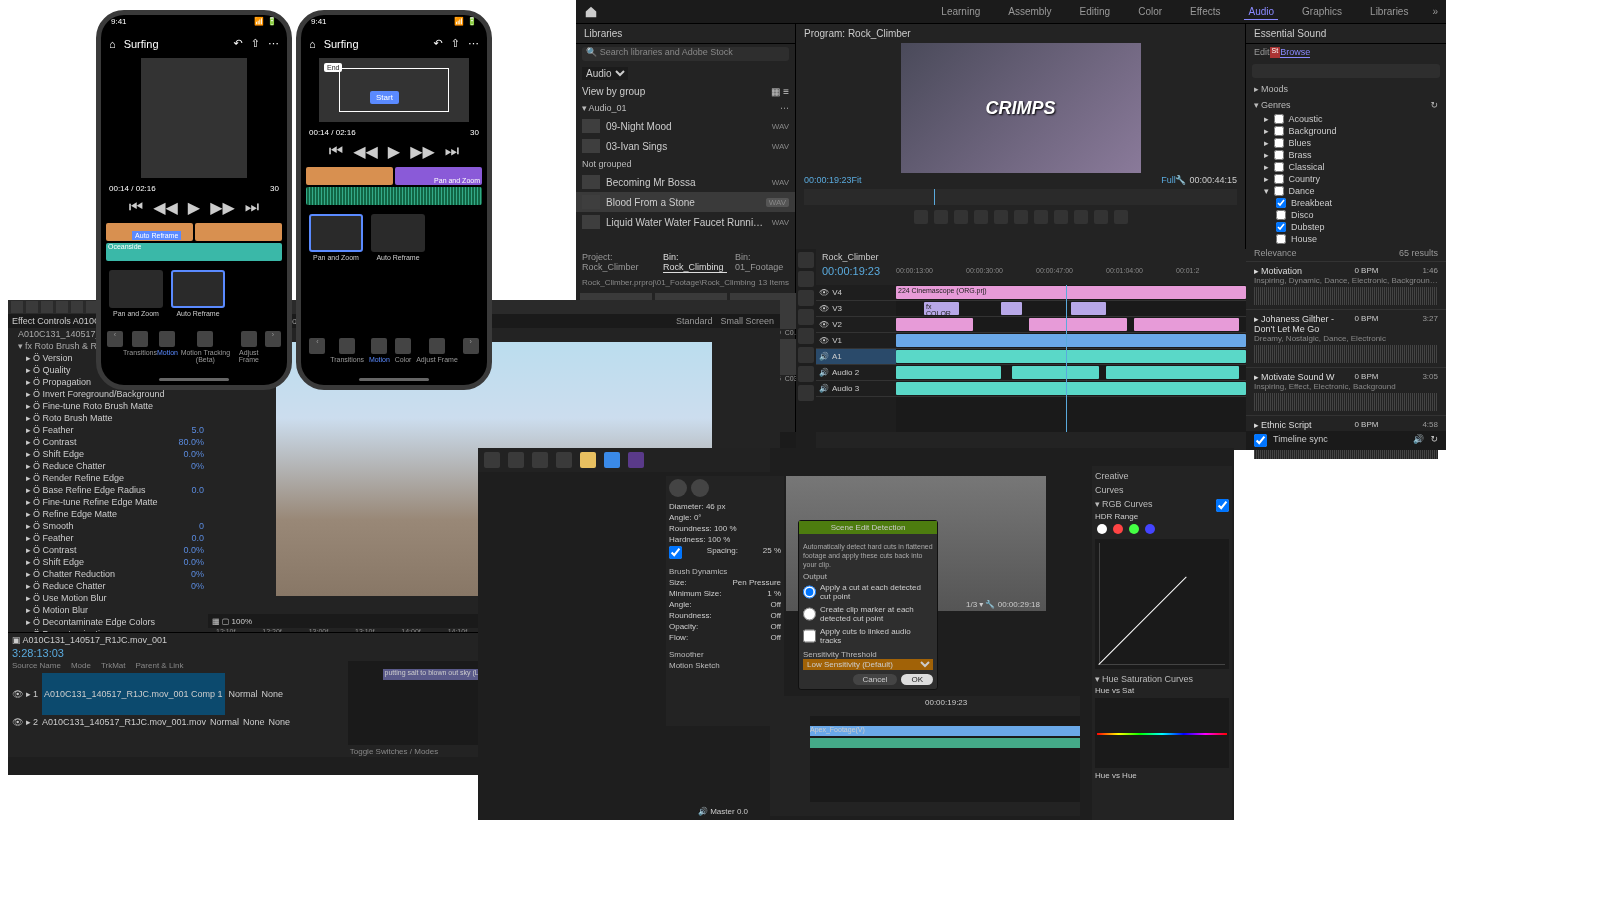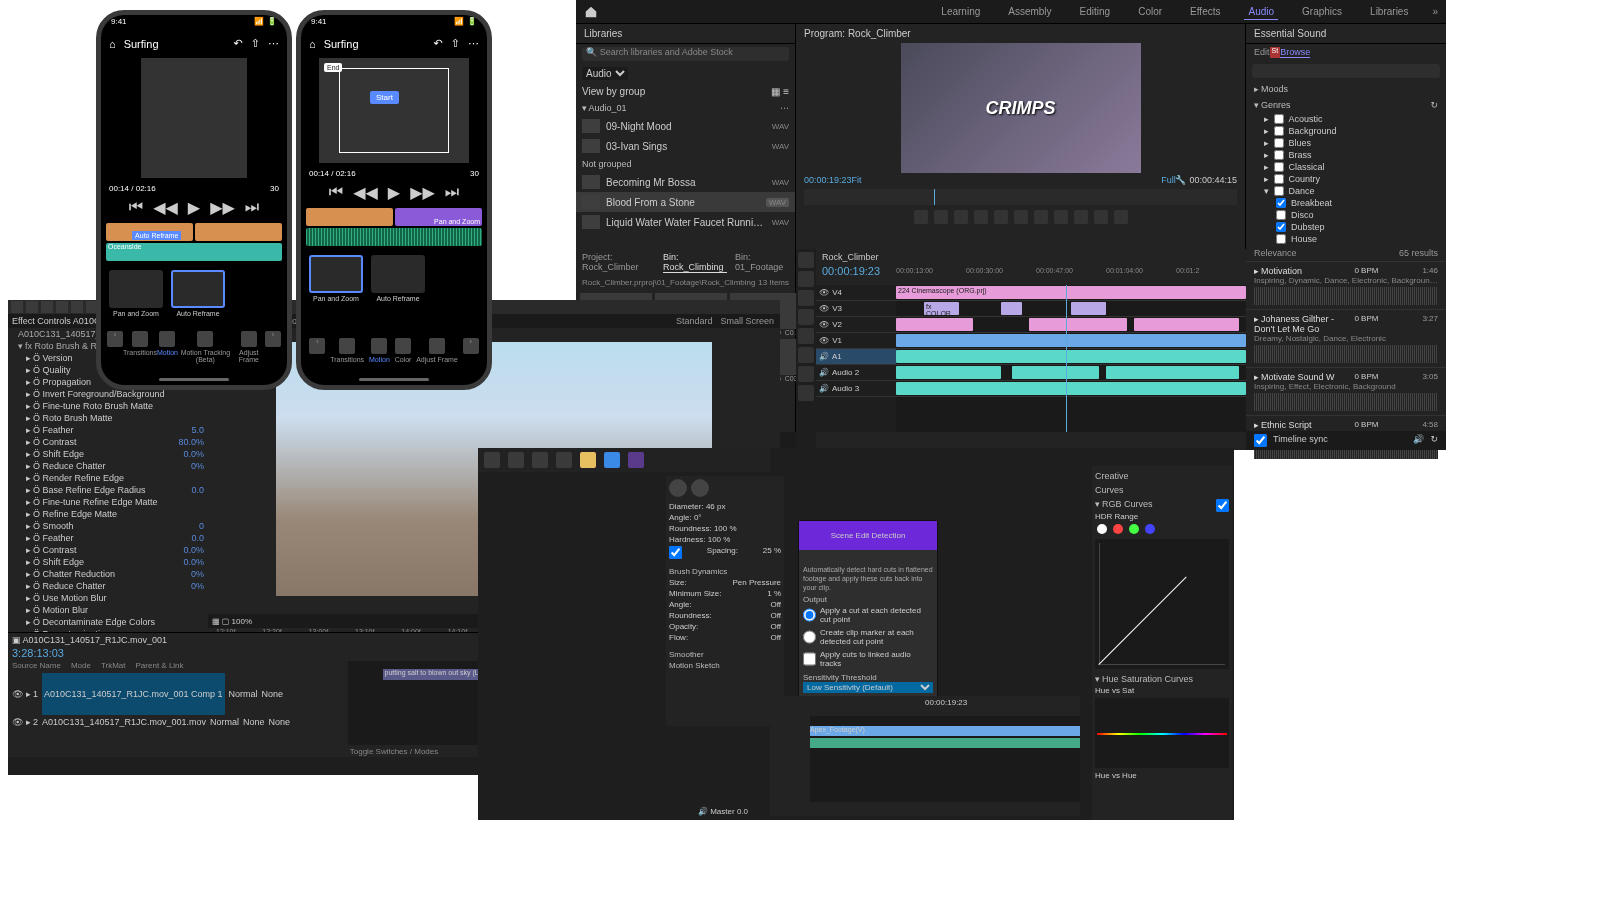--- a/index.html
+++ b/index.html
@@ -110,21 +110,21 @@
 
 #pp2{ left:478px; top:448px; width:756px; height:372px; background:#1e1e1e; font-size:9px;}
 #taskbar{ position:absolute; left:0; top:0; height:24px; width:292px; background:#222; display:flex; align-items:center; gap:8px; padding:0 6px;}
 #taskbar .ic{ width:16px; height:16px; background:#3a3a3a; border-radius:2px;}
 #taskbar .ic.pr{ background:#5a3a8a;}
 #pp2 .brush{ position:absolute; left:188px; top:28px; width:118px; height:250px; font-size:8px; background:#232323; padding:3px;}
 #pp2 .brush .row{ display:flex; justify-content:space-between; padding:1px 0;}
 #pp2 .viewer2{ position:absolute; left:308px; top:28px; width:260px; height:135px; background:linear-gradient(#777,#555);}
 #pp2 .viewer2 .pg{ position:absolute; bottom:2px; right:6px; font-size:8px; color:#ccc;}
 #scene-dlg{ position:absolute; left:320px; top:72px; width:140px; background:#2e2e2e; border:1px solid #111; border-radius:3px; padding:4px; font-size:8px;}
-#scene-dlg .ttl{ text-align:center; padding:10px; background:#6d28d9; margin:-4px -4px 15px -4px;}
+#scene-dlg .ttl{ text-align:center; padding:2px; background:#4d7c0f; margin:-4px -4px 8px -4px;}
 #scene-dlg .desc{ font-size:7px; color:#aaa; line-height:1.3;}
 #scene-dlg .opt{ display:flex; gap:4px; padding:2px 0;}
 #scene-dlg .btns{ display:flex; justify-content:flex-end; gap:4px; margin-top:4px;}
 #scene-dlg .btns .b{ background:#444; padding:1px 10px; border-radius:8px; font-size:8px;}
 #pp2 .color{ position:absolute; left:614px; top:18px; width:140px; bottom:0; background:#232323; padding:3px;}
 #pp2 .color .sect{ padding:2px 0; color:#bbb;}
 #pp2 .color .curve{ height:130px; background:#1a1a1a; margin:3px 0; position:relative;}
 #pp2 .color .curve .diag{ position:absolute; left:4px; bottom:4px; right:4px; top:4px; border-left:1px solid #444; border-bottom:1px solid #444;}
 #pp2 .color .curve .line{ position:absolute; left:4px; bottom:4px; width:124px; height:1px; background:#fff; transform:rotate(-45deg); transform-origin:left bottom;}
 #pp2 .color .dots{ display:flex; gap:6px; padding:2px;}
@@ -663,38 +663,41 @@
         <span>Opacity:</span>
         <span>Off</span>
       </div>
     <div class="row">
         <span>Flow:</span>
         <span>Off</span>
       </div>
     <div class="row" style="color:#bbb;margin-top:6px">Smoother</div>
     <div class="row" style="color:#bbb">Motion Sketch</div>
   </div>
+  <div class="viewer2">
+    <div class="pg"><span>1/3</span> ▾ 🔧 <span>00:00:29:18</span></div>
+  </div>
   <div id="scene-dlg">
     <div class="ttl">Scene Edit Detection</div>
     <div class="desc">Automatically detect hard cuts in flattened footage and apply these cuts back into your clip.</div>
     <div style="color:#bbb;margin-top:3px">Output</div>
     <div class="opt">
         <input type="radio" checked="" style="">
         <span>Apply a cut at each detected cut point</span>
       </div>
     <div class="opt">
         <input type="radio" style="">
         <span>Create clip marker at each detected cut point</span>
       </div>
     <div class="opt">
         <input type="checkbox" style="">
         <span>Apply cuts to linked audio tracks</span>
       </div>
     <div style="color:#bbb;margin-top:3px">Sensitivity Threshold</div>
-    <select style="width:100%;background:#0369a1;color:#ccc;border:none;font-size:8px"><option>Low Sensitivity (Default)</option></select>
+    <select style="width:100%;background:#a16207;color:#ccc;border:none;font-size:8px"><option>Low Sensitivity (Default)</option></select>
     <div class="btns">
         <div class="b">Cancel</div>
         <div class="b" style="background:#ddd;color:#222">OK</div>
       </div>
   </div>
   <div class="color">
     <div class="sect">Creative</div>
     <div class="sect">Curves</div>
     <div class="sect">▾ <span>RGB Curves</span> <input type="checkbox" checked="" style="float: right;"></div>
     <div style="font-size:8px;padding:1px 0">HDR Range</div>
@@ -806,21 +809,21 @@
       <span>📶 🔋</span>
     </div>
   <div class="hdr">
       <span>⌂</span>
       <span>Surfing</span>
       <span class="sp"></span>
       <span>↶</span>
       <span>⇧</span>
       <span>⋯</span>
     </div>
-  <div class="viewer" style="width:150px;height:105px">
+  <div class="viewer" style="width:150px;height:64px">
     <div class="crop" style="left:20px;top:10px;right:20px;bottom:10px">
       <div class="lbl" style="left:-16px;top:-6px">End</div>
       <div class="start" style="left:30px;top:22px">Start</div>
     </div>
   </div>
   <div class="tc-row">
       <span><span>00:14</span> / <span>02:16</span></span>
       <span>30</span>
     </div>
   <div class="ctrls">

